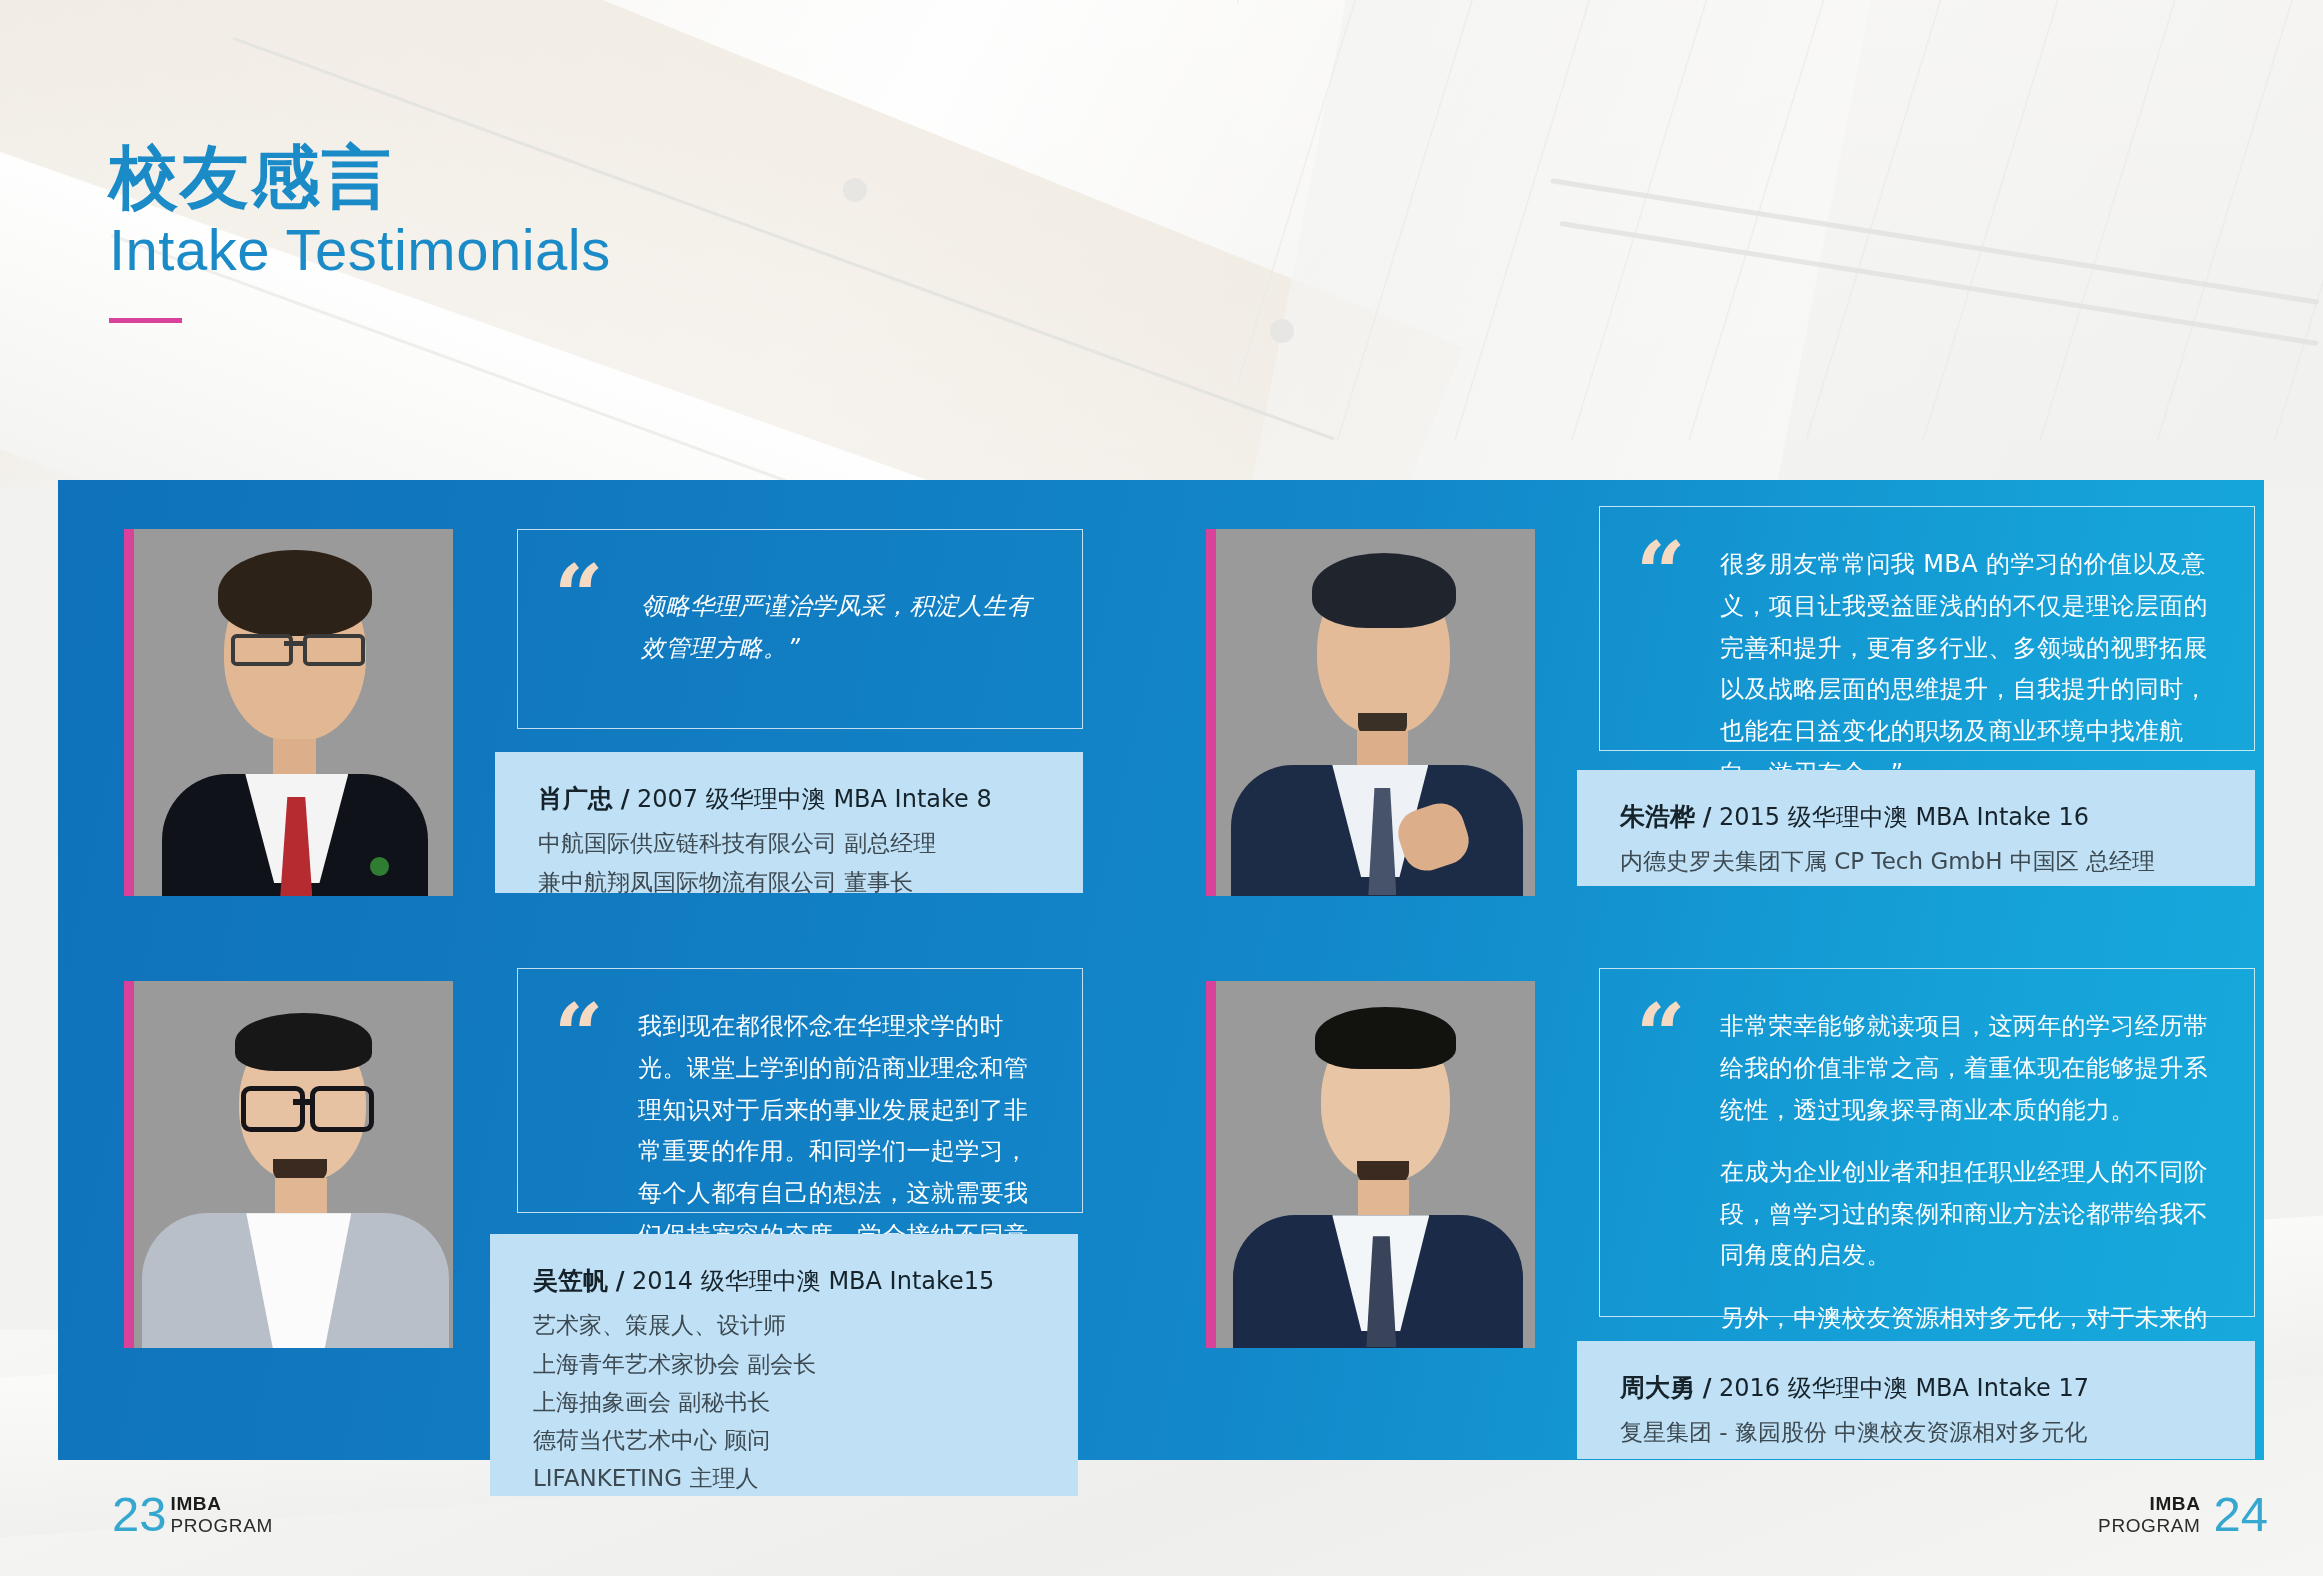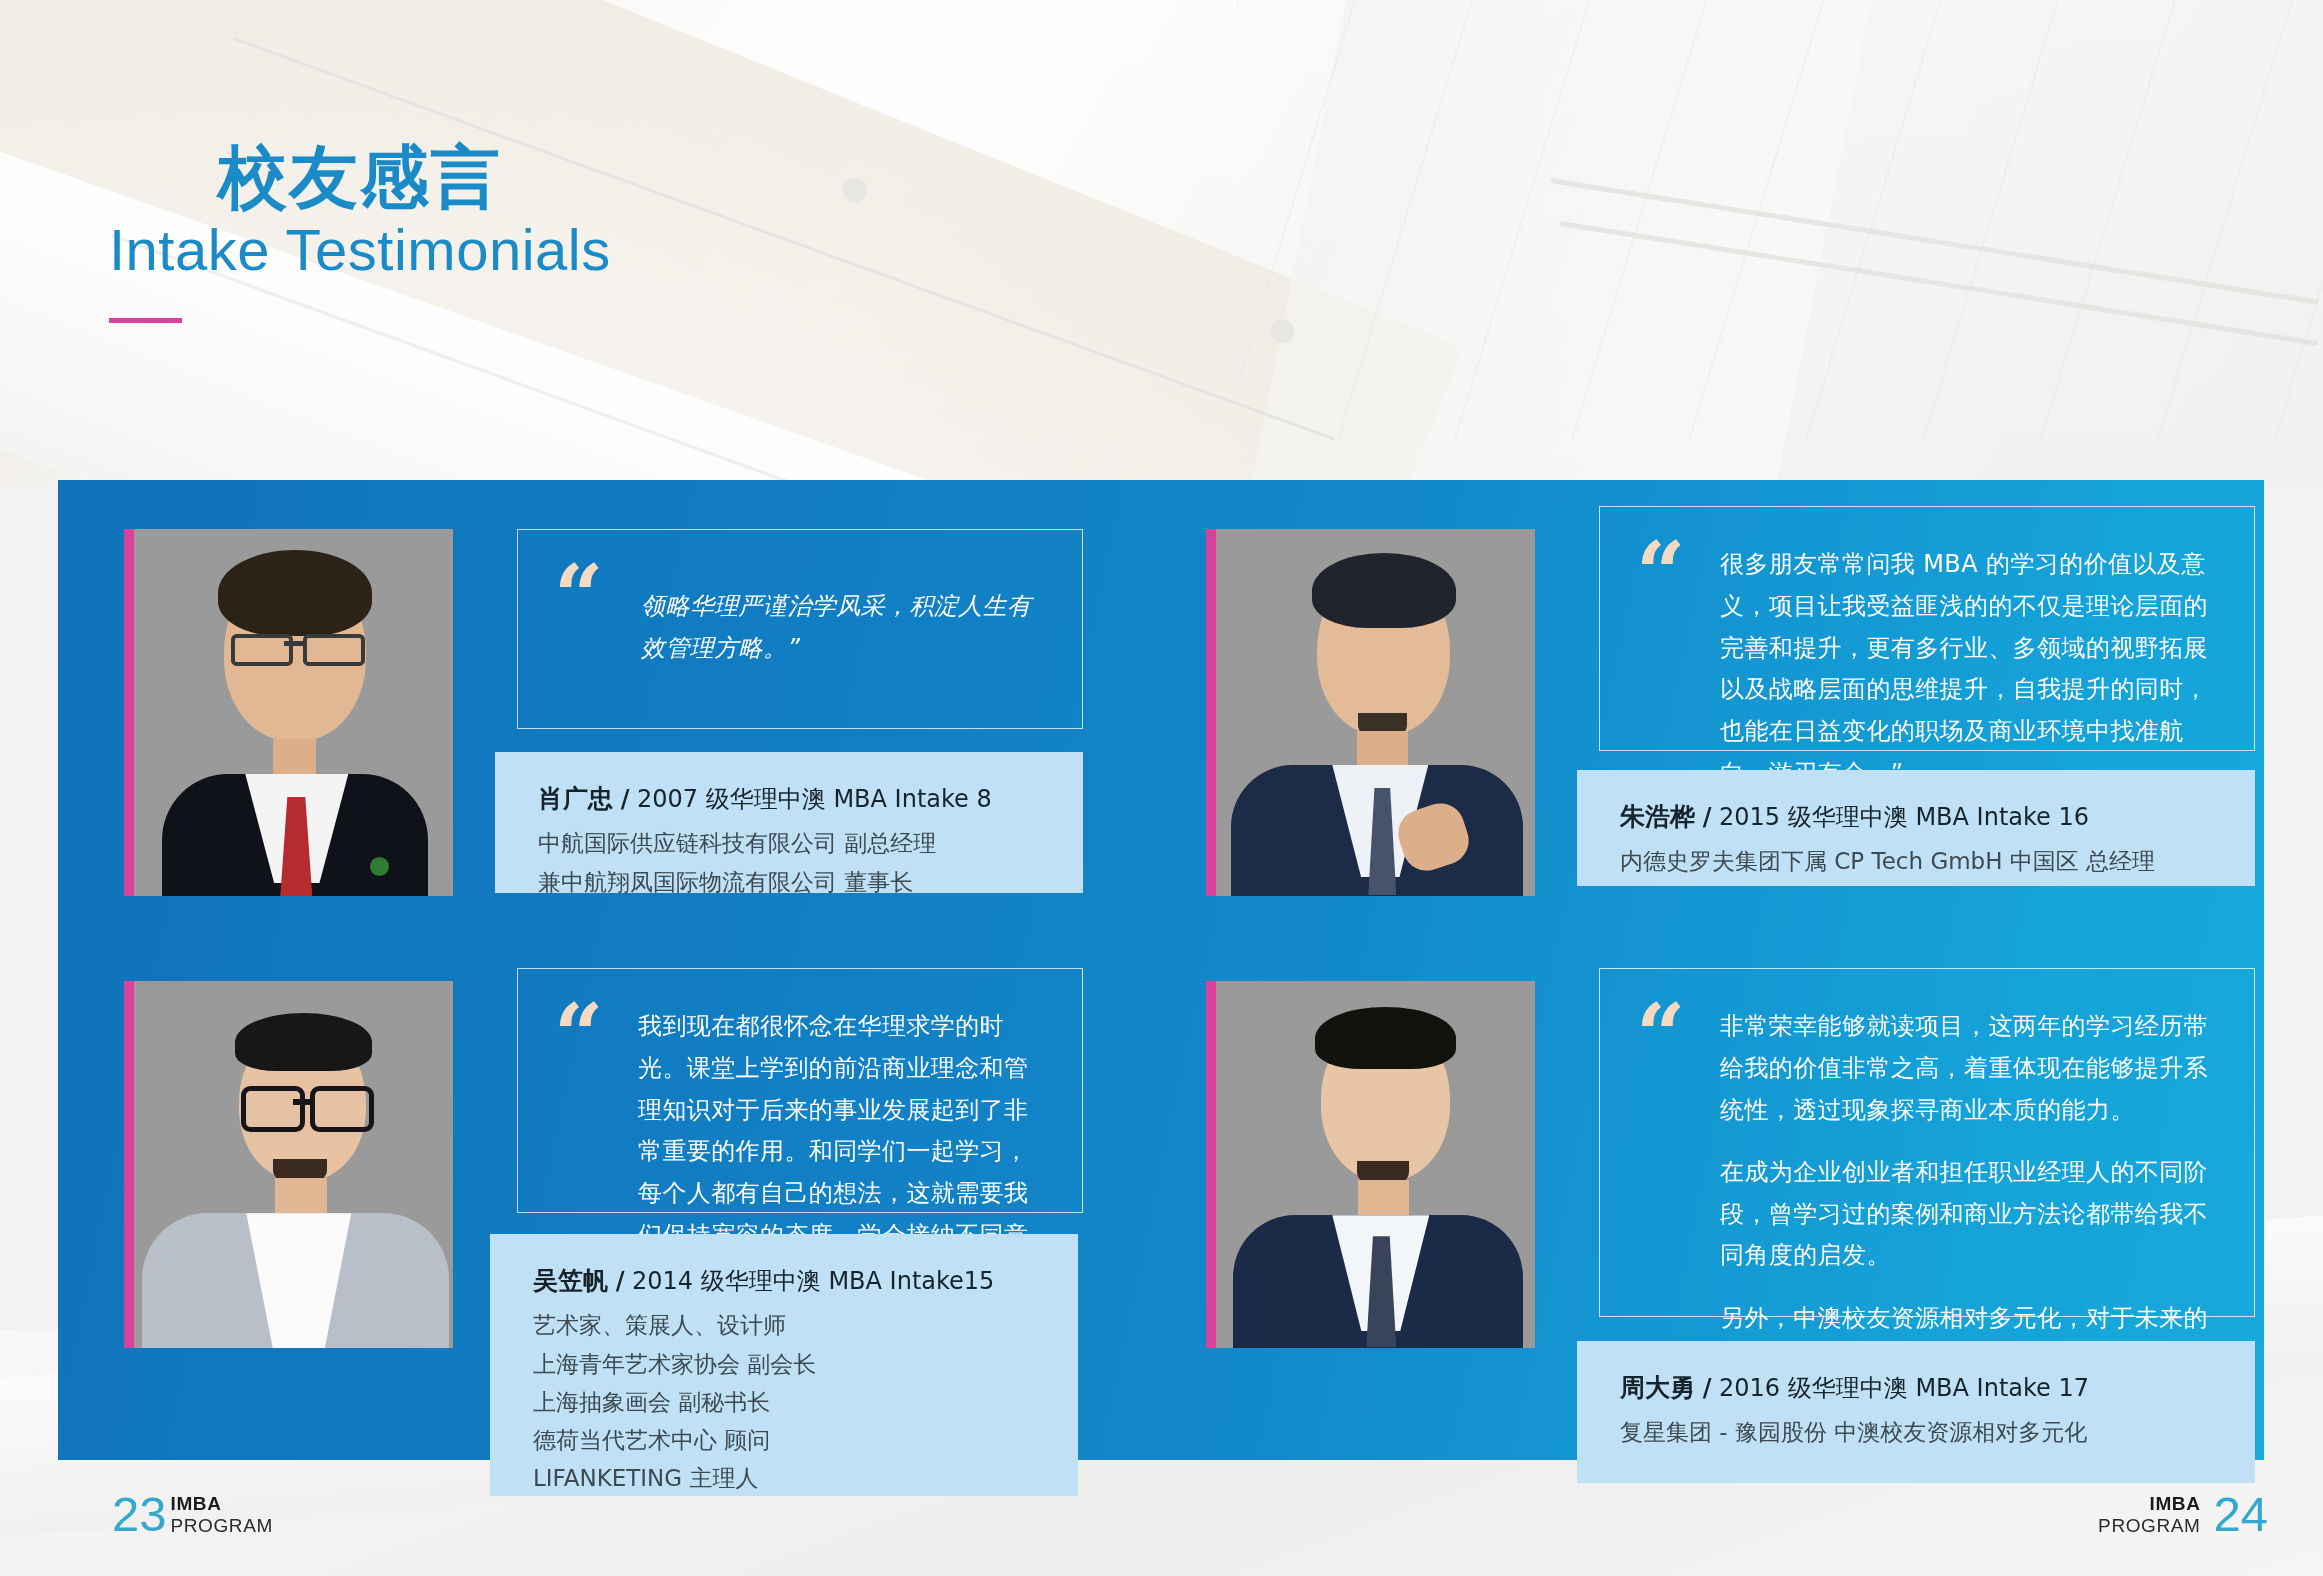--- a/index.html
+++ b/index.html
@@ -55,21 +55,20 @@
   .bg-bottom .strip{
     position:absolute;left:-281px;top:-37px;width:2998px;height:159px;
     background:linear-gradient(180deg,#fbfbfa,#f0f0ee);transform:rotate(-4deg);opacity:.9;
   }
 
   
   .header{position:absolute;left:109px;top:141px;z-index:5;}
   .title-cn{
     font-size:69px;font-weight:700;color:#1b8bc8;letter-spacing:1.9px;line-height:1.05;
     font-family:"DejaVu Sans","Liberation Sans",sans-serif;
-    text-align:center;
   }
   .title-en{
     font-size:58px;font-weight:400;color:#1b8bc8;line-height:1.15;margin-top:3.7px;
     letter-spacing:0.5px;
   }
   .rule{width:73px;height:4.7px;background:#d8429a;margin-top:34px;}
 
   
   .panel{
     position:absolute;left:58px;top:480px;width:2206px;height:980px;
@@ -282,21 +281,21 @@
 
       <div class="quote-card" style="left:438px;top:-1.9px;width:656px;height:349px;">
         <div class="qmark">“</div>
         <div class="qtext" style="padding-left:81px;">
           <p>非常荣幸能够就读项目，这两年的学习经历带给我的价值非常之高，着重体现在能够提升系统性，透过现象探寻商业本质的能力。</p>
           <p>在成为企业创业者和担任职业经理人的不同阶段，曾学习过的案例和商业方法论都带给我不同角度的启发。</p>
           <p>另外，中澳校友资源相对多元化，对于未来的职业生涯规划和人脉资源累积也带给我一定的帮助和支持。”</p>
         </div>
       </div>
 
-      <div class="name-card" style="left:416px;top:371px;width:678px;height:142px;">
+      <div class="name-card" style="left:416px;top:371px;width:678px;height:118px;">
         <div class="name-line">
           <span class="nm">周大勇</span>
           <span class="sl">/</span>
           <span>2016 级华理中澳 MBA Intake 17</span>
         </div>
         <div class="role">复星集团 - 豫园股份 中澳校友资源相对多元化</div>
       </div>
     </div>
 
   </div>

